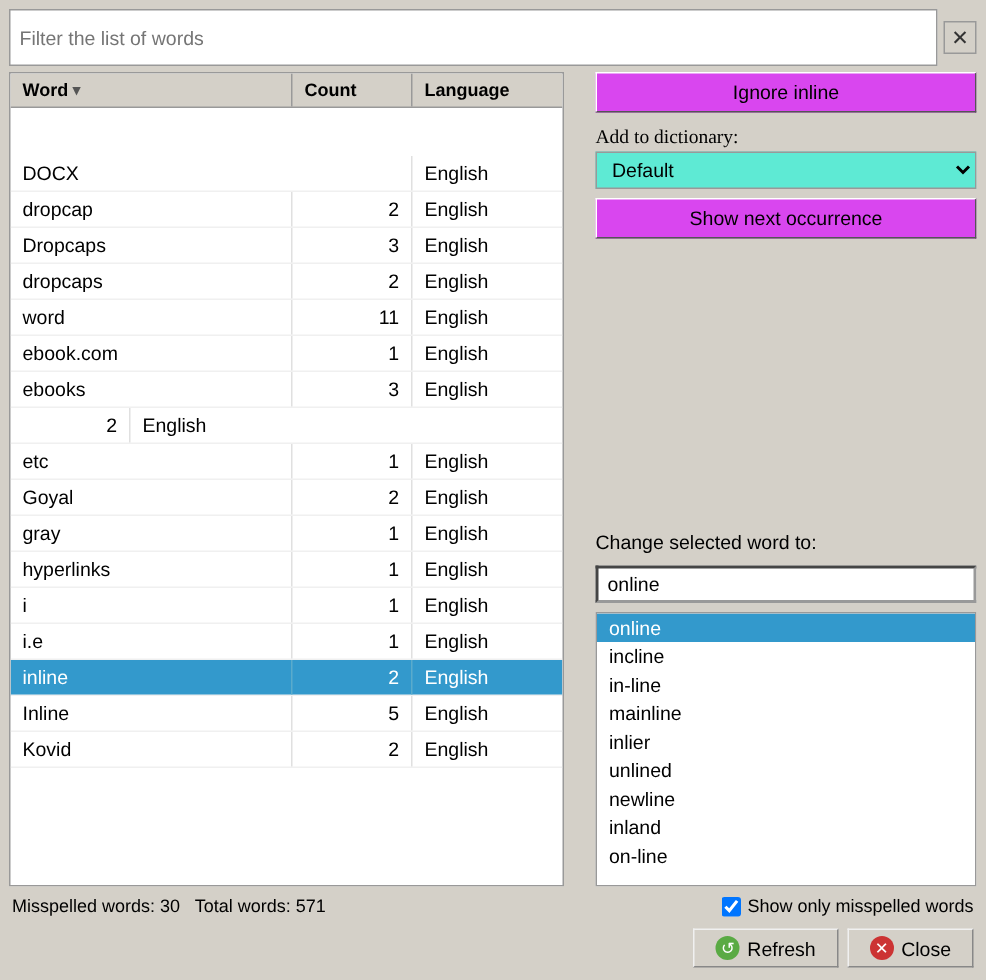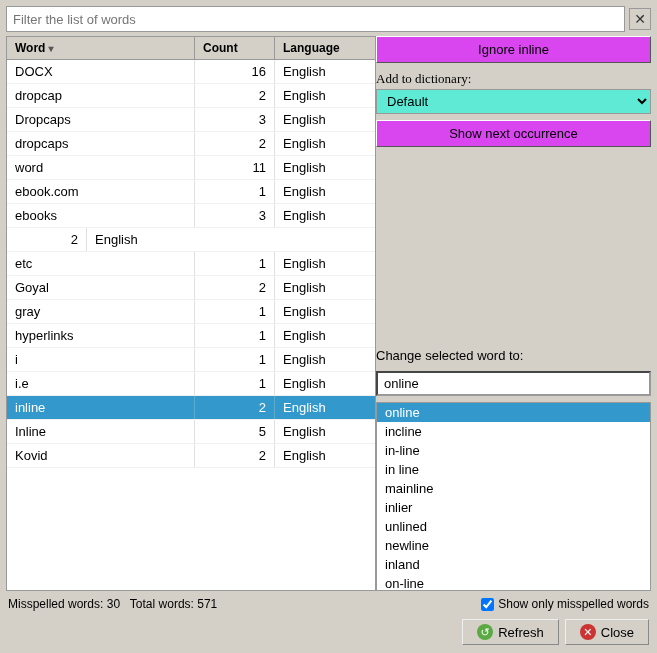--- a/index.html
+++ b/index.html
@@ -21,21 +21,21 @@
       gap: 4px;
     }
     
     .filter-bar {
       display: flex;
       align-items: center;
       gap: 4px;
     }
     .filter-input {
       flex: 1;
-      height: 26px;
+      height: 38px;
       border: 1px solid #999;
       background: white;
       padding: 2px 6px;
       font-size: 13px;
       color: #3b82f6;
       outline: none;
     }
     .filter-clear-btn {
       width: 22px;
       height: 22px;
@@ -46,21 +46,21 @@
       align-items: center;
       justify-content: center;
       font-size: 14px;
       color: #333;
       flex-shrink: 0;
     }
     
     .content-area {
       display: flex;
       flex: 1;
-      gap: 0;
+      gap: 21px;
       overflow: hidden;
     }
     
     .word-list-panel {
       width: 370px;
       background: white;
       border: 1px solid #999;
       display: flex;
       flex-direction: column;
       overflow: hidden;
@@ -94,20 +94,21 @@
       display: flex;
       align-items: center;
     }
     .sort-icon {
       font-size: 10px;
       color: #555;
     }
     .word-list-body {
       flex: 1;
       overflow-y: auto;
+      margin-top: 32px;
     }
     .word-row {
       display: flex;
       border-bottom: 1px solid #f0f0f0;
       cursor: pointer;
     }
     .word-row.selected {
       background: #3399cc;
       color: white;
     }
@@ -301,21 +302,20 @@
           <span>Count</span>
         </div>
         <div class="col-language">
           <span>Language</span>
         </div>
       </div>
       <div class="word-list-body" id="word-list-body">
 
       <div class="word-row">
       <div class="cell cell-word">DOCX</div>
-      <div class="cell cell-count">16</div>
       <div class="cell cell-language">English</div>
     </div>
           <div class="word-row">
       <div class="cell cell-word">dropcap</div>
       <div class="cell cell-count">2</div>
       <div class="cell cell-language">English</div>
     </div>
           <div class="word-row">
       <div class="cell cell-word">Dropcaps</div>
       <div class="cell cell-count">3</div>
@@ -410,21 +410,20 @@
       <div class="spacer"></div>
 
       <div class="change-word-label">Change selected word to:</div>
       <input class="change-word-input" type="text" value="online" style="">
 
       <div class="suggestions-list" id="suggestions-list">
 
       <div class="suggestion-item selected">online</div>
           <div class="suggestion-item">incline</div>
           <div class="suggestion-item">in-line</div>
-          <div class="suggestion-item">in line</div>
           <div class="suggestion-item">mainline</div>
           <div class="suggestion-item">inlier</div>
           <div class="suggestion-item">unlined</div>
           <div class="suggestion-item">newline</div>
           <div class="suggestion-item">inland</div>
           <div class="suggestion-item">on-line</div>
         </div>
     </div>
   </div>
 

